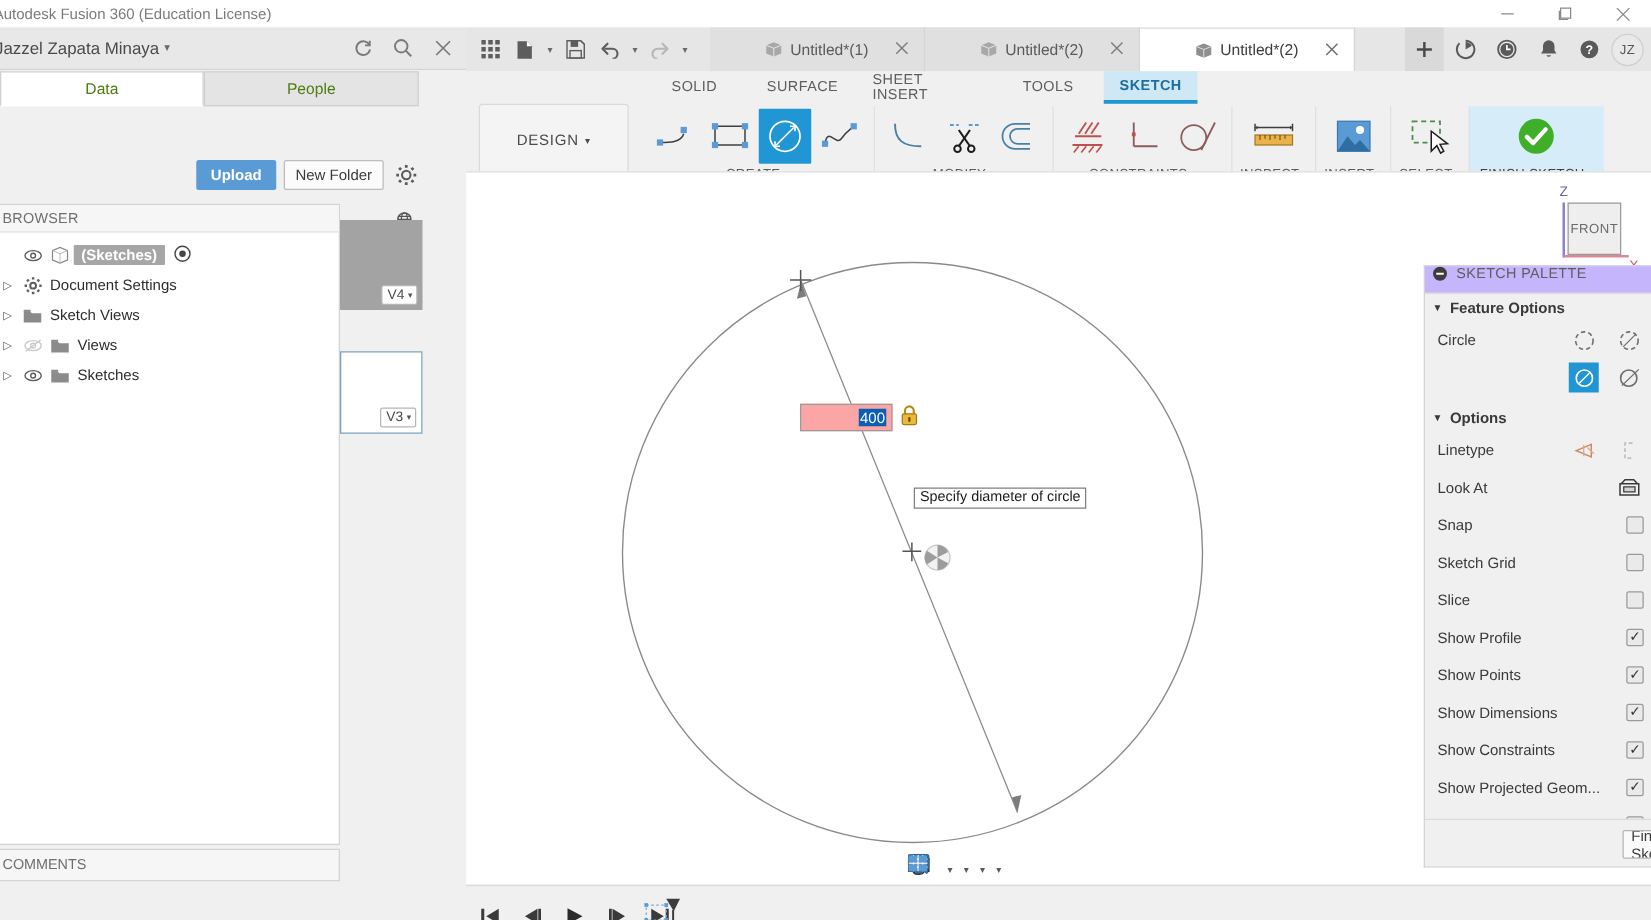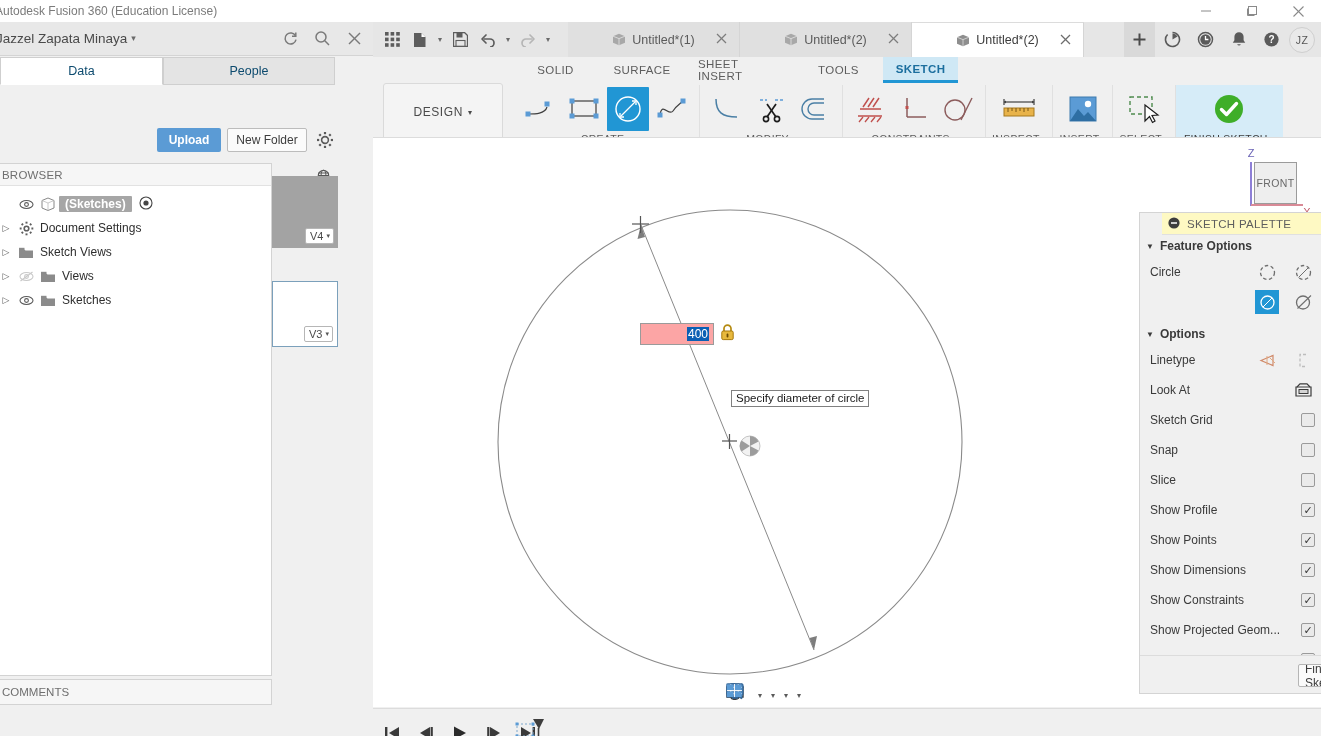--- a/index.html
+++ b/index.html
@@ -41,21 +41,21 @@
     position: absolute; left: -4px; top: 9px; font-size: 13.5px; color: #4a4a4a;
     white-space: nowrap;
   }
   .dp-user .caret { font-size: 9px; color:#6a6a6a; margin-left: 4px; vertical-align: 2px; }
   .dp-hdr-icons { position: absolute; right: 8px; top: 5px; display: flex; gap: 10px; }
   .dp-hdr-icons .ic { width: 22px; height: 22px; display:flex; align-items:center; justify-content:center; color:#7a7a7a; }
 
   .dp-tabs { position: absolute; left: 0; top: 35px; width: 373px; height: 28px; display: flex; }
   .dp-tab {
     height: 28px; display: flex; align-items: center; justify-content: center;
-    font-size: 12.5px; color: #0c4a6e;
+    font-size: 12.5px; color: #4d7c0f;
     border: 1px solid #cfcfcf;
     background: #e4e4e4;
   }
   .dp-tab.active { background: #ffffff; border-bottom-color: #ffffff; }
   .dp-tab.t1 { width: 163px; margin-left: 0; }
   .dp-tab.t2 { width: 172px; }
   .btn-upload {
     position: absolute; left: 157px; top: 106px;
     width: 64px; height: 24px; background: #5b9bd5; color: #fff;
     border: none; border-radius: 2px; font-size: 12px; font-weight: bold;
@@ -210,23 +210,23 @@
   .tlbtns { position: absolute; left: 8px; top: 12px; display: flex; align-items: center; gap: 12px; }
   .tlbtn { width: 22px; height: 24px; display: flex; align-items: center; justify-content: center; color: #3a3a3a; }
   .tlmark { position: absolute; left: 142px; top: 8px; }
 
   
   .palette {
     position: absolute; left: 1139px; top: 212px; width: 182px; height: 482px;
     background: #f0f0f0; border: 1px solid #d4d4d4; border-right: none;
   }
   .pal-title {
-    height: 22px; display: flex; align-items: center; gap: 7px; padding-left: 6px;
+    height: 22px; display: flex; gap: 7px; padding-left: 6px;
     font-size: 11.5px; color: #5e5e5e; letter-spacing: .3px;
-    border-bottom: 1px solid #e0e0e0; background: #fef9c3; margin-left: 22px;
+    border-bottom: 1px solid #e0e0e0; background: #c4b5fd;
   }
   .pal-sec {
     height: 22px; display: flex; align-items: center; gap: 6px; padding-left: 6px;
     font-size: 12px; font-weight: bold; color: #3a3a3a;
   }
   .pal-sec .tri { font-size: 8px; color: #3a3a3a; }
   .pal-row {
     height: 30px; display: flex; align-items: center; padding-left: 10px;
     font-size: 12px; color: #3a3a3a; position: relative;
   }
@@ -1024,27 +1024,27 @@
           <svg width="19" height="17" viewBox="0 0 19 17">
               <path d="M2 5 L17 5 L17 14 L2 14 Z" fill="none" stroke="#3a3a3a" stroke-width="1.2"></path>
               <rect x="5" y="7.5" width="9" height="4" fill="#d4d4d4" stroke="#3a3a3a" stroke-width="1"></rect>
               <path d="M3 5 L6 1.8 L13 1.8 L16 5" fill="none" stroke="#3a3a3a" stroke-width="1.2"></path>
             </svg>
         </span>
       </span>
     </div>
 
     <div class="pal-row">
+      <span class="rlabel">Snap</span>
+      <span class="rctrl">
+          <span class="cbx"></span>
+        </span>
+    </div>
+    <div class="pal-row">
       <span class="rlabel">Sketch Grid</span>
-      <span class="rctrl">
-          <span class="cbx"></span>
-        </span>
-    </div>
-    <div class="pal-row">
-      <span class="rlabel">Snap</span>
       <span class="rctrl">
           <span class="cbx"></span>
         </span>
     </div>
     <div class="pal-row">
       <span class="rlabel">Slice</span>
       <span class="rctrl">
           <span class="cbx"></span>
         </span>
     </div>

